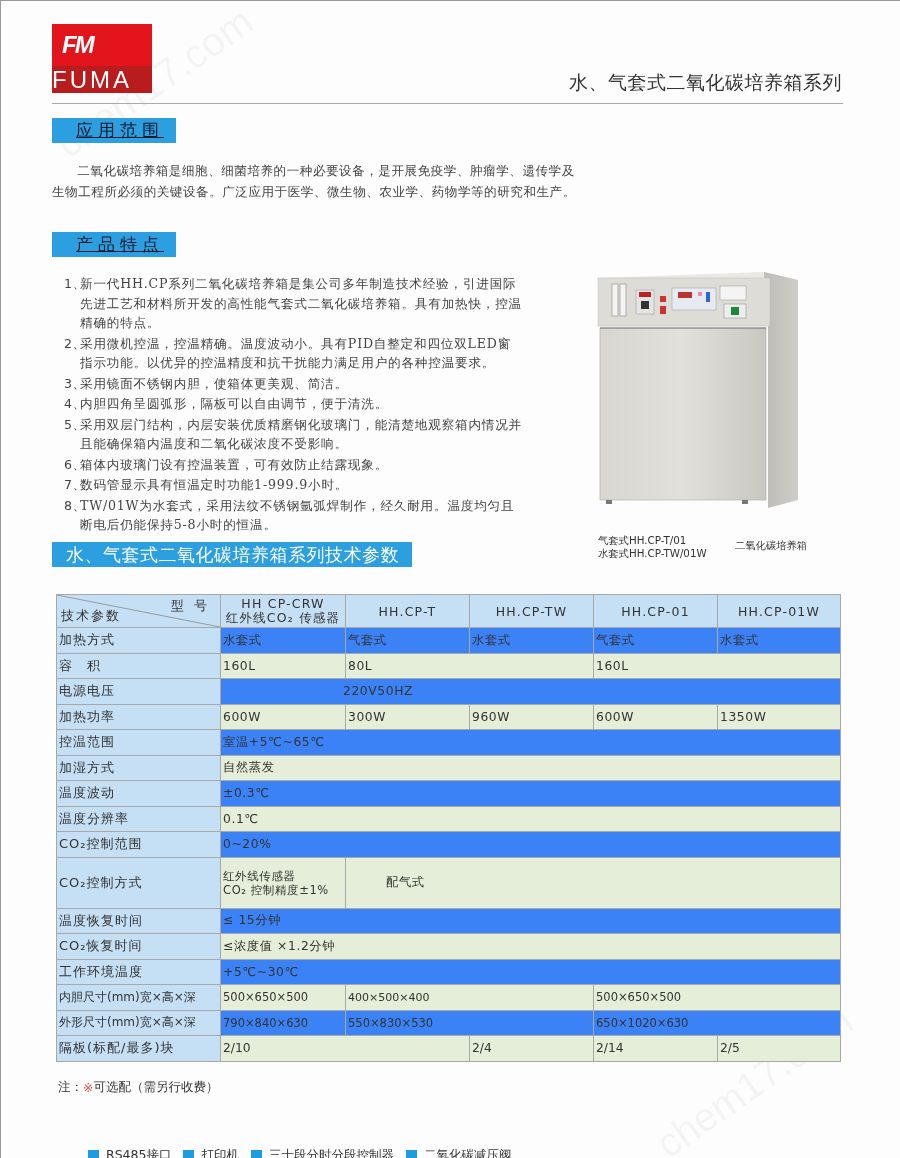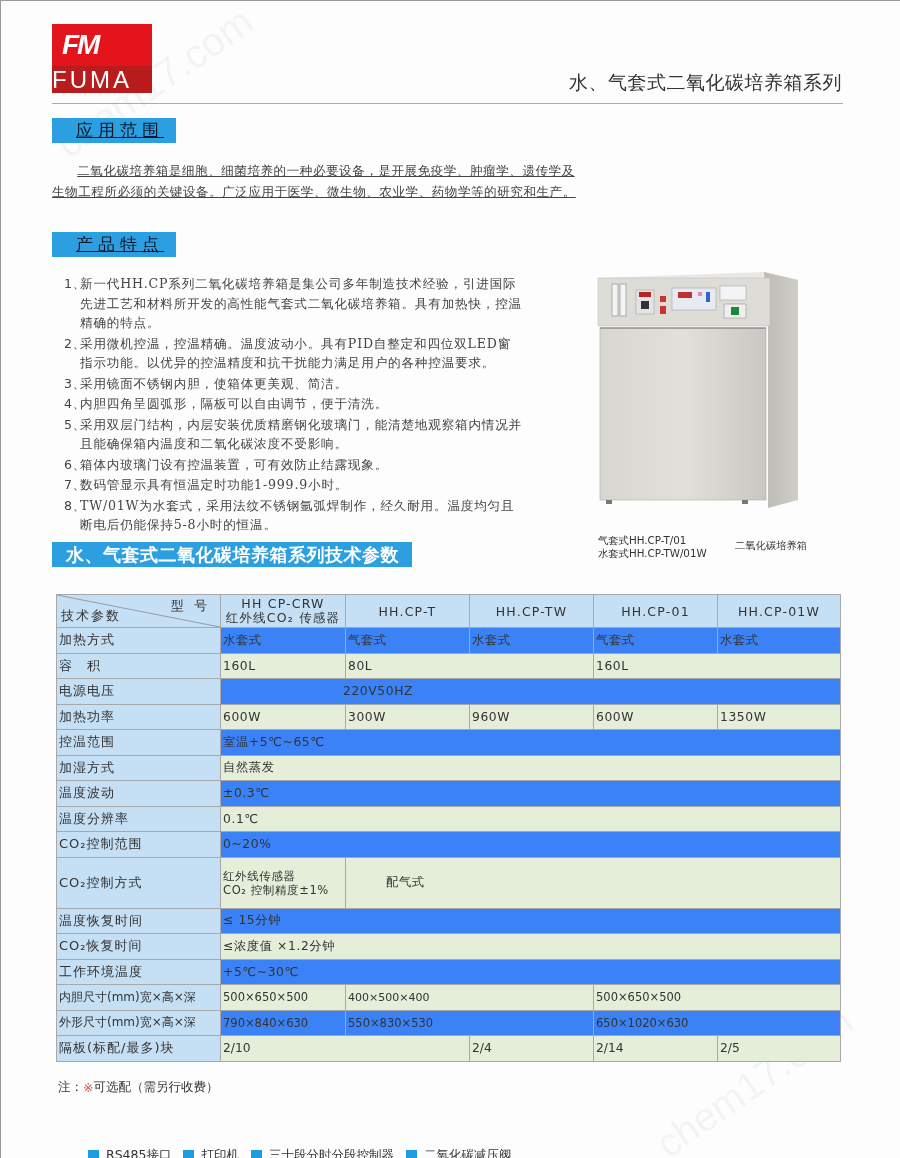--- a/index.html
+++ b/index.html
@@ -3,33 +3,33 @@
 <meta charset="utf-8">
 <style>
   * { box-sizing: border-box; margin: 0; padding: 0; }
   body {
     width: 900px; height: 1158px; background: #fdfdfd; position: relative; overflow: hidden;
     font-family: "DejaVu Sans", "Liberation Sans", sans-serif; color: #333;
   }
   .frame { position: absolute; left: 0; top: 0; width: 900px; height: 1158px; border-top: 1px solid #999; border-left: 1px solid #999; }
   .logo { position: absolute; left: 52px; top: 24px; width: 100px; height: 69px; }
   .logo .top { height: 42px; background: #e3141b; position: relative; }
-  .logo .top span { position: absolute; left: 10px; top: 1px; color: #fff; font-weight: bold; font-style: italic; font-size: 28px; letter-spacing: -2px; font-family: "Liberation Sans", sans-serif; line-height: 40px; }
+  .logo .top span { position: absolute; left: 10px; top: 1px; color: #fff; font-weight: bold; font-style: italic; font-size: 24px; letter-spacing: -2px; font-family: "Liberation Sans", sans-serif; line-height: 40px; }
   .logo .bot { height: 27px; background: #b91c1c; color: #fff; font-family: "Liberation Sans", sans-serif; font-size: 24px; letter-spacing: 3px; line-height: 27px; }
   .series-title { position: absolute; right: 58px; top: 70px; font-size: 19px; color: #333; letter-spacing: 0.5px; }
   .rule { position: absolute; left: 52px; top: 103px; width: 791px; height: 1px; background: #aaa; }
   .sec-head { position: absolute; background: #2b9fe0; color: #0f172a; font-size: 17px; letter-spacing: 5px; padding-left: 24px; line-height: 25px; text-decoration: underline; }
-  .intro { position: absolute; left: 52px; top: 160px; width: 528px; font-family: "DejaVu Serif", serif; font-size: 12.6px; line-height: 21px; color: #444; text-indent: 2em; letter-spacing: 0.5px; text-decoration: underline; }
+  .intro { position: absolute; left: 52px; top: 160px; width: 528px; font-family: "DejaVu Serif", serif; font-size: 12.6px; line-height: 21px; color: #444; text-indent: 2em; letter-spacing: 0.5px; }
   .features { position: absolute; left: 64px; top: 274px; width: 460px; font-family: "DejaVu Serif", serif; font-size: 12.6px; color: #444; letter-spacing: 0.8px; }
   .features .f { position: relative; padding-left: 16px; line-height: 19.5px; margin-bottom: 1px; }
   .features .f .n { position: absolute; left: 0; top: 0; font-family: "DejaVu Sans", sans-serif; }
   .product-img { position: absolute; left: 594px; top: 268px; width: 232px; height: 252px; }
   .caption { position: absolute; left: 598px; top: 534px; font-size: 10.3px; color: #333; line-height: 13px; font-family: "DejaVu Sans", sans-serif; }
   .caption2 { position: absolute; left: 735px; top: 539px; font-size: 10.3px; color: #333; text-align: right; }
-  .spec-head { position: absolute; left: 52px; top: 542px; width: 360px; height: 25px; background: #2b9fe0; color: #fff; font-size: 18px; line-height: 25px; padding-left: 14px; letter-spacing: 0.5px; font-weight: bold; }
+  .spec-head { position: absolute; left: 52px; top: 542px; width: 360px; height: 25px; background: #2b9fe0; color: #fff; font-size: 18px; line-height: 25px; padding-left: 14px; letter-spacing: 0.5px; }
   table.spec { position: absolute; left: 56px; top: 594px; width: 784px; border-collapse: collapse; font-size: 12.3px; color: #333; table-layout: fixed; }
   table.spec td, table.spec th { border: 1px solid #a8a8a8; font-weight: normal; padding: 0 2px; height: 25.5px; letter-spacing: 0.6px; }
   table.spec .lbl { background: #c5dff4; font-size: 13px; letter-spacing: 1px; margin-left: 42px; }
   table.spec tr.w td:not(.lbl) { background: #3b82f6; }
   table.spec tr.g td:not(.lbl) { background: #e4eed8; }
   table.spec tr.hdr th { background: #c5dff4; height: 33px; font-size: 12.5px; letter-spacing: 1.2px; }
   .diag { position: relative; overflow: hidden; }
   .diag .line { position: absolute; left: 0; top: 0; width: 100%; height: 100%; }
   .diag .tr { position: absolute; right: 10px; top: 2px; font-size: 13px; letter-spacing: 3px; }
   .diag .bl { position: absolute; left: 4px; bottom: 2px; font-size: 13px; letter-spacing: 2px; }

